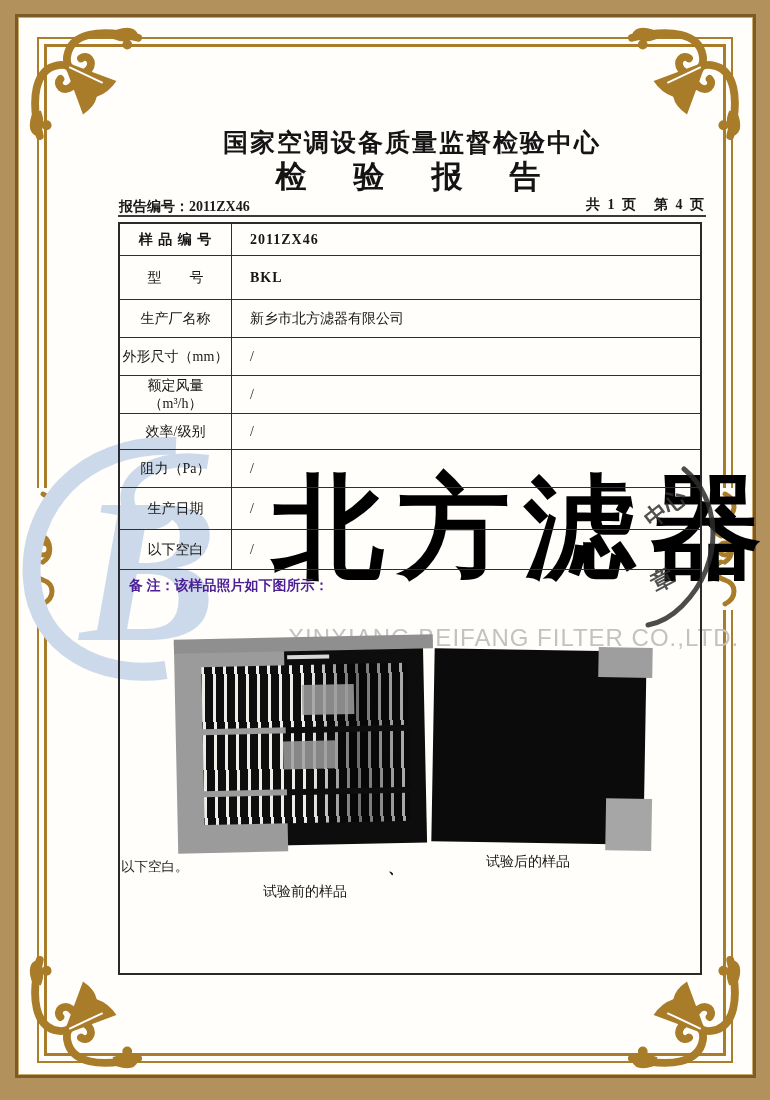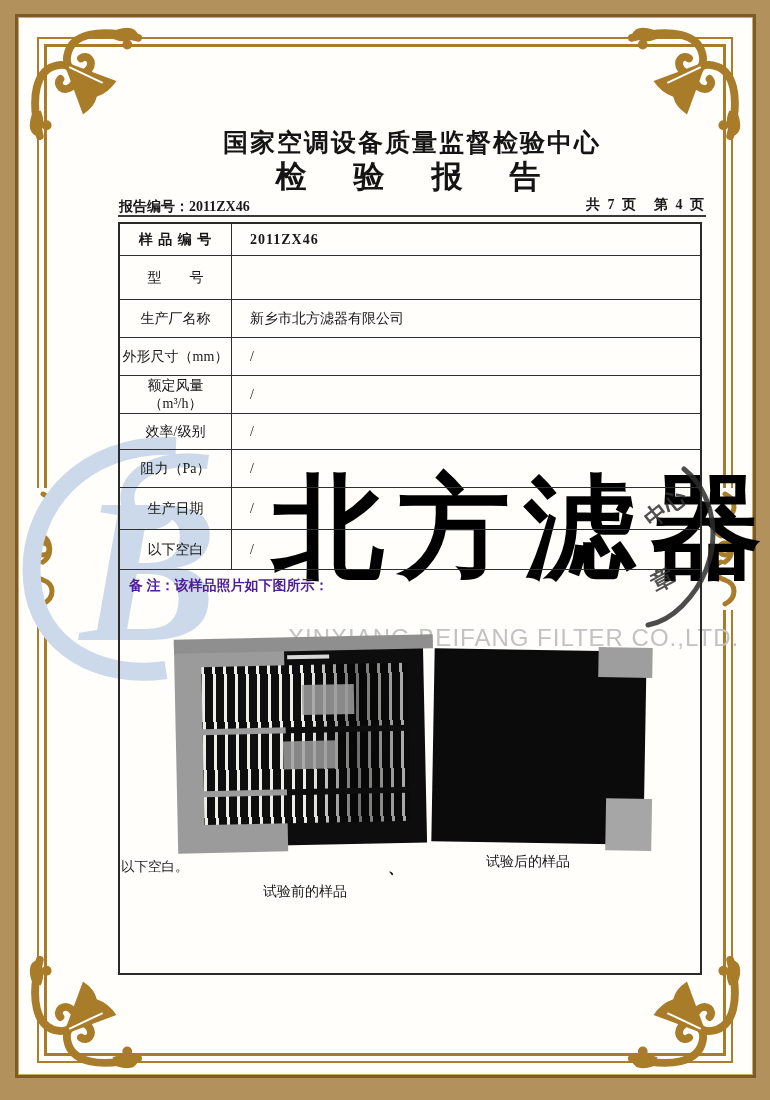--- a/index.html
+++ b/index.html
@@ -186,30 +186,31 @@
       <path d="M190,34 C140,26 104,48 110,76 C114,96 140,100 150,86" fill="none" stroke="#ccd9ea" stroke-width="14"></path>
       <text x="62" y="212" font-size="206" font-style="italic" font-weight="bold" font-family="Liberation Serif, serif" fill="#ccd9ea">B</text>
     </svg>
   </div>
   <div class="wm-cn">北方滤器</div>
   <div class="wm-en">XINXIANG BEIFANG FILTER CO.,LTD.</div>
 
   <div class="title">国家空调设备质量监督检验中心</div>
   <div class="subtitle">检　验　报　告</div>
   <div class="meta-left">报告编号：2011ZX46</div>
-  <div class="meta-right">共 7 页　第 4 页</div>
+  <div class="meta-right">共 1 页　第 4 页</div>
   <div class="meta-rule"></div>
 
   <div class="report-table">
     <div class="trow" style="height:32px">
       <div class="tcell-label tcell-strong">样 品 编 号</div>
       <div class="tcell-value tcell-strong">2011ZX46</div>
     </div>
     <div class="trow" style="height:44px">
       <div class="tcell-label">型　　号</div>
+      <div class="tcell-value tcell-strong">BKL</div>
     </div>
     <div class="trow" style="height:38px">
       <div class="tcell-label">生产厂名称</div>
       <div class="tcell-value">新乡市北方滤器有限公司</div>
     </div>
     <div class="trow" style="height:38px">
       <div class="tcell-label">外形尺寸（mm）</div>
       <div class="tcell-value">/</div>
     </div>
     <div class="trow" style="height:38px">

